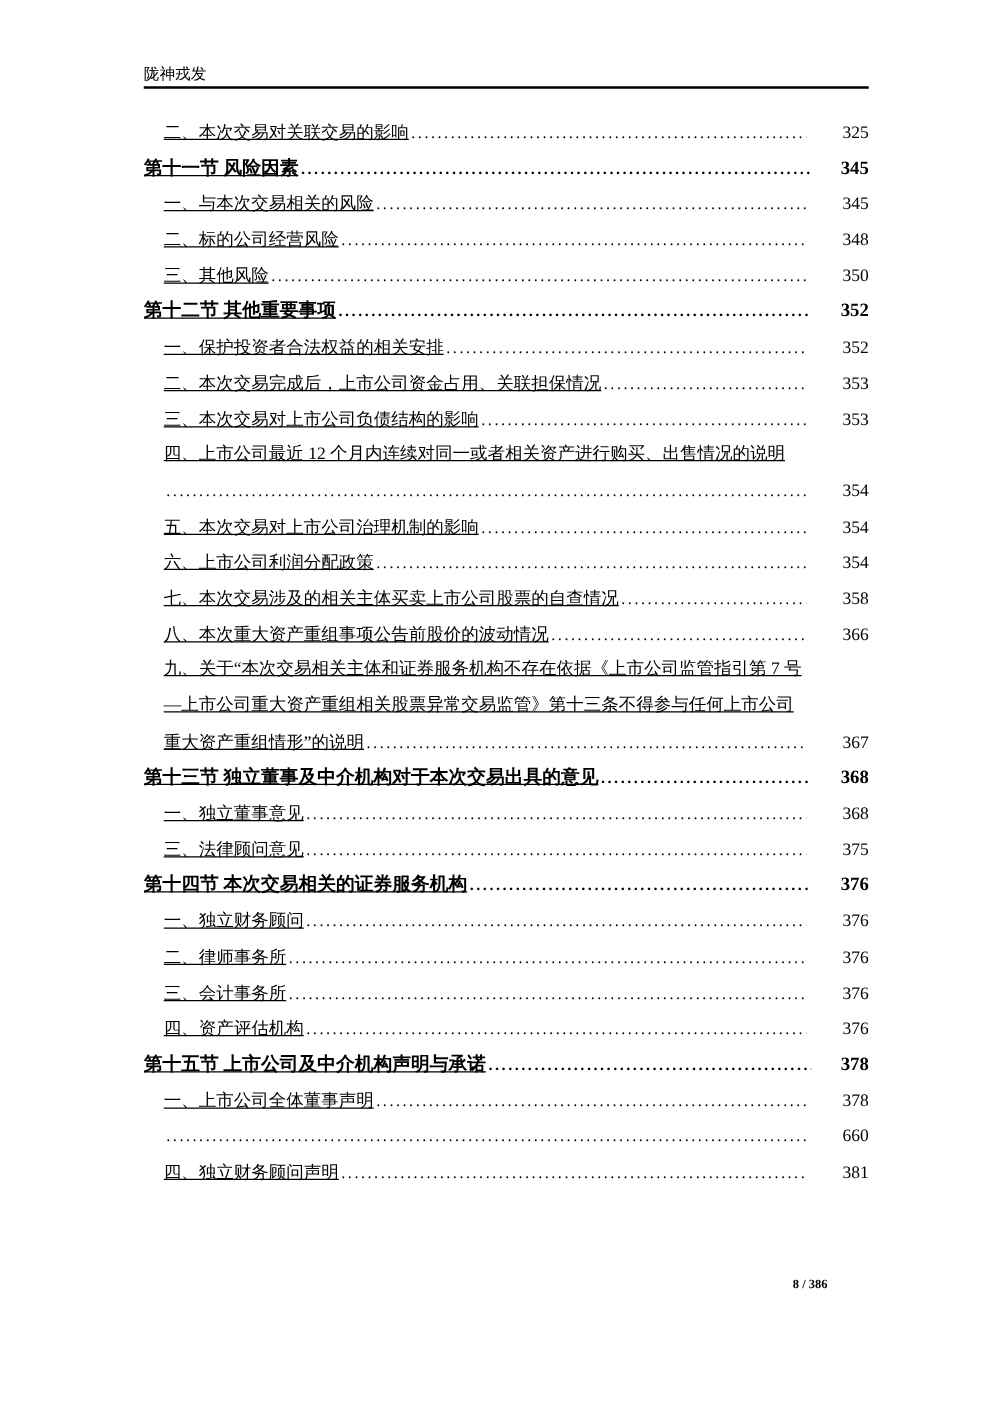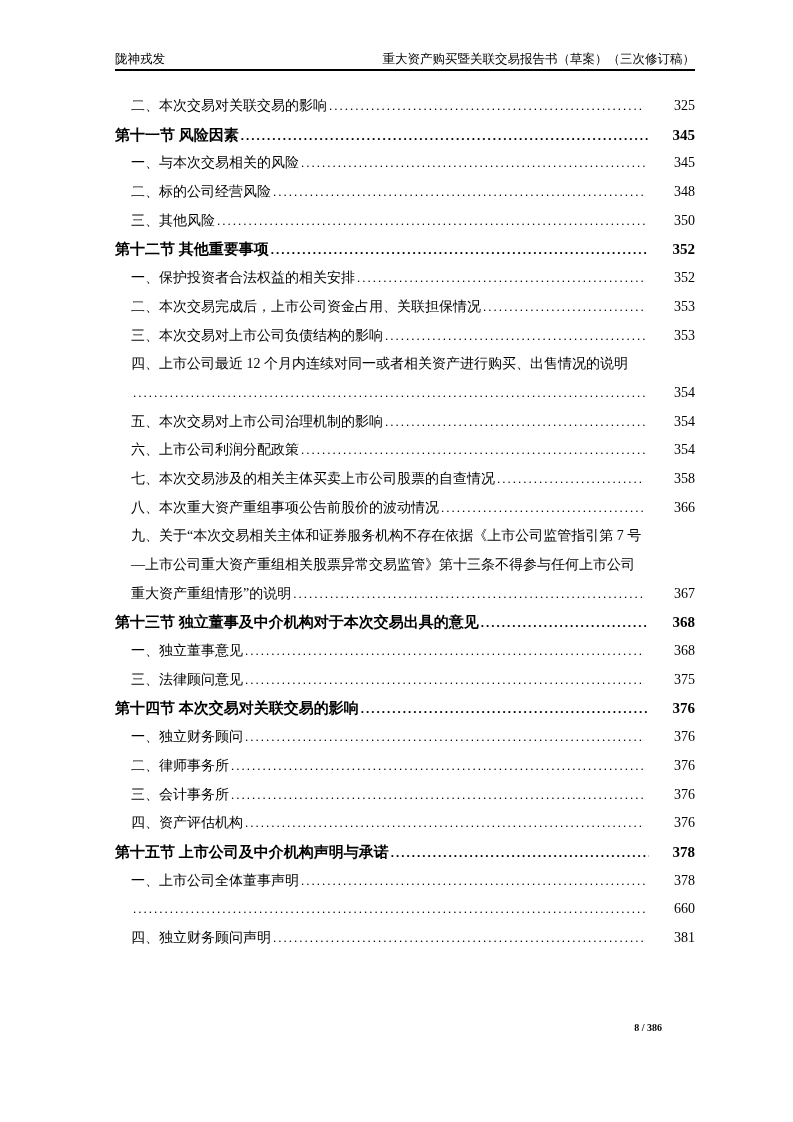--- a/index.html
+++ b/index.html
@@ -46,20 +46,21 @@
   .entry.item .row {
     padding-left: 16px;
   }
   .entry.section .row {
     font-size: 15px;
     font-weight: bold;
   }
   .label {
     flex: 0 1 auto;
     white-space: nowrap;
+    text-decoration: underline;
   }
   .dots {
     flex: 1 1 0;
     overflow: hidden;
     white-space: nowrap;
     min-width: 0;
     font-size: 13px;
     letter-spacing: 2px;
     margin-left: 2px;
   }
@@ -81,21 +82,20 @@
     font-weight: bold;
   }
 </style>
 </head>
 <body>
 
 <div class="page">
 
   <div class="header">
     <span>陇神戎发</span>
-    <span>重大资产购买暨关联交易报告书（草案）（三次修订稿）</span>
   </div>
 
   <div class="toc" id="toc">
       <div class="entry item">
         <div class="row">
           <span class="label">二、本次交易对关联交易的影响</span>
           <span class="dots"></span>
           <span class="page-num">325</span>
         </div>
       </div>
@@ -222,21 +222,21 @@
       </div>
       <div class="entry item">
         <div class="row">
           <span class="label">三、法律顾问意见</span>
           <span class="dots"></span>
           <span class="page-num">375</span>
         </div>
       </div>
       <div class="entry section">
         <div class="row">
-          <span class="label">第十四节 本次交易对关联交易的影响</span>
+          <span class="label">第十四节 本次交易相关的证券服务机构</span>
           <span class="dots"></span>
           <span class="page-num">376</span>
         </div>
       </div>
       <div class="entry item">
         <div class="row">
           <span class="label">一、独立财务顾问</span>
           <span class="dots"></span>
           <span class="page-num">376</span>
         </div>

